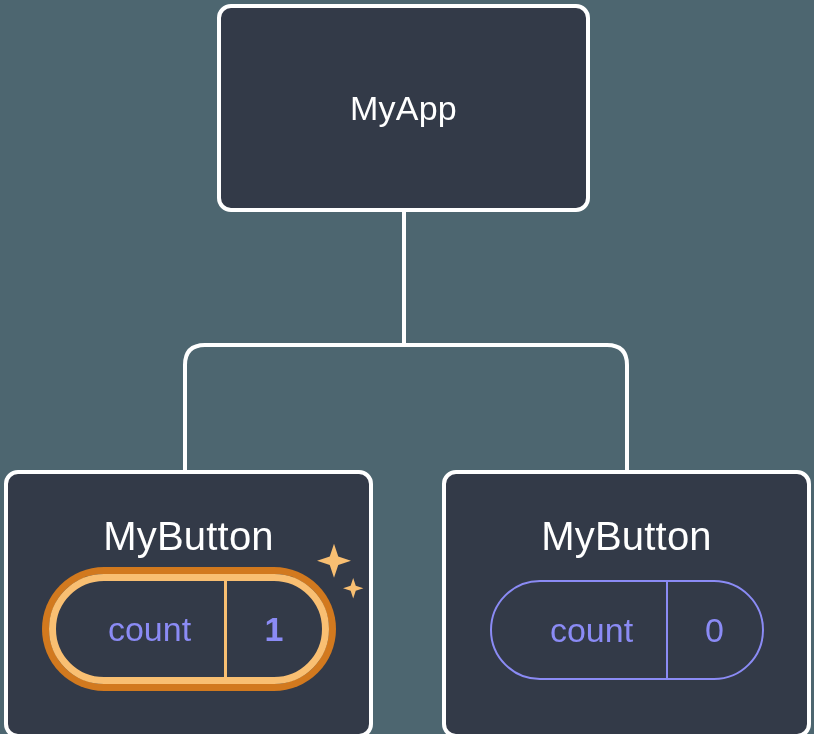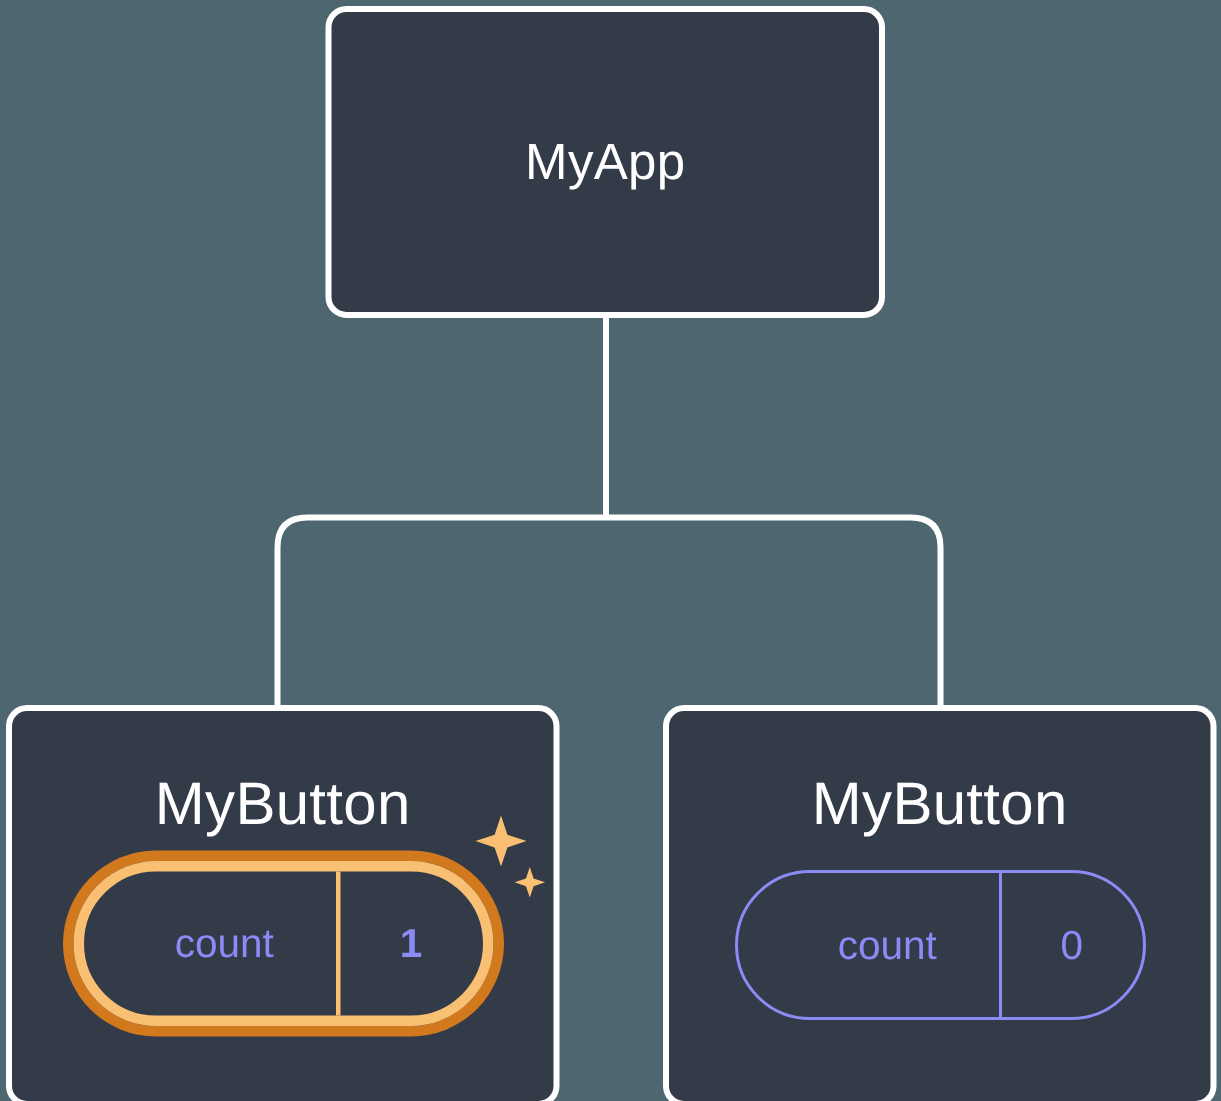--- a/index.html
+++ b/index.html
@@ -92,21 +92,21 @@
     border: 2px solid #8b8bf5;
     border-radius: 999px;
     height: 100px;
     background: transparent;
   }
   .pill-key, .pill-val {
     display: flex;
     align-items: center;
     justify-content: center;
     color: #8b8bf5;
-    font-size: 27px;
+    font-size: 34px;
     line-height: 1;
     box-sizing: border-box;
     white-space: nowrap;
   }
   .pill-key {
     width: 174px;
     padding-left: 26px;
   }
   .pill-val {
     width: 96px;

